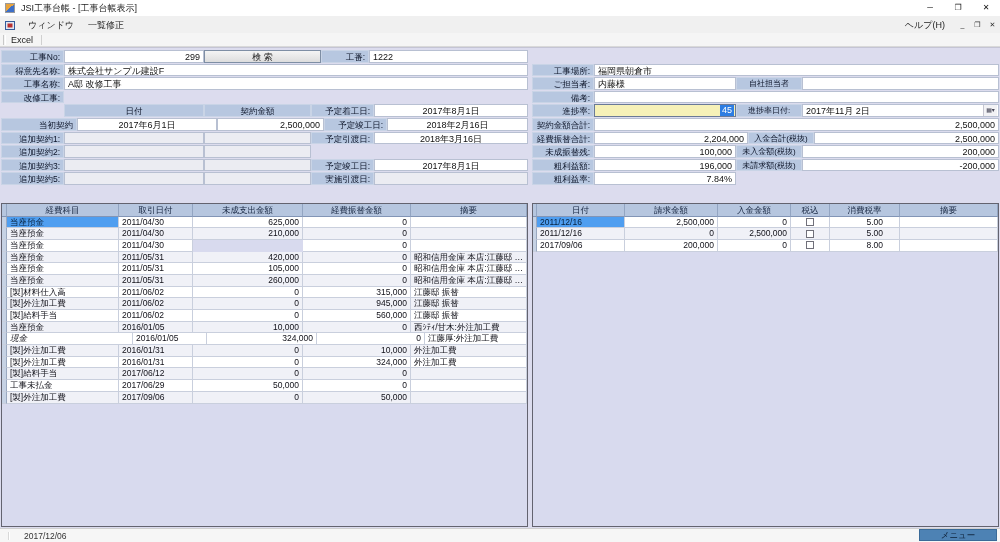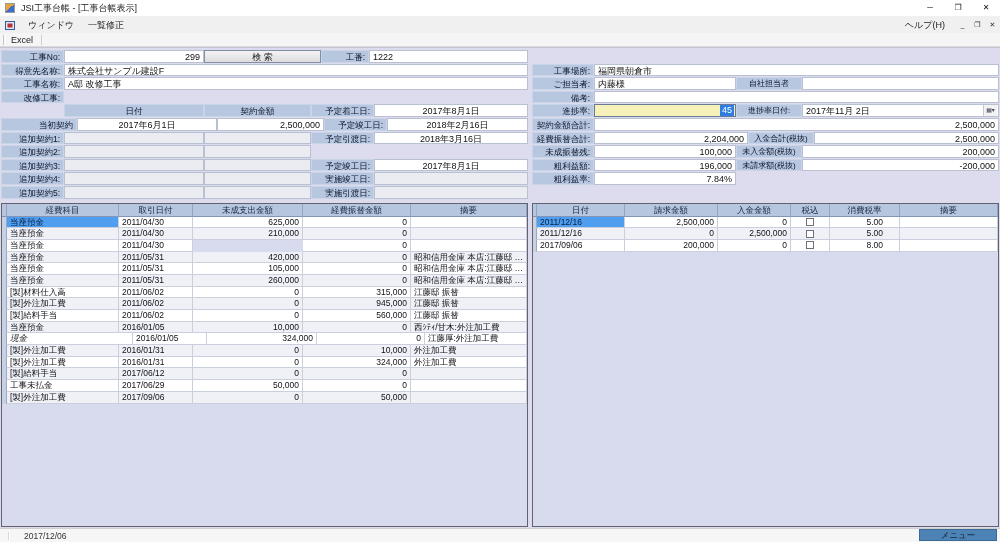--- a/index.html
+++ b/index.html
@@ -147,27 +147,20 @@
       <span class="c blank grow"></span>
     </div>
     <div class="frow">
       <span class="c lab" style="width:63px">追加契約3:</span>
       <span class="c inp dis" style="width:140px"></span>
       <span class="c inp dis" style="width:107px"></span>
       <span class="c lab" style="width:63px">予定竣工日:</span>
       <span class="c inp ctr grow">2017年8月1日</span>
     </div>
     <div class="frow">
-      <span class="c lab" style="width:63px">追加契約4:</span>
-      <span class="c inp dis" style="width:140px"></span>
-      <span class="c inp dis" style="width:107px"></span>
-      <span class="c lab" style="width:63px">実施竣工日:</span>
-      <span class="c inp dis grow"></span>
-    </div>
-    <div class="frow">
       <span class="c lab" style="width:63px">追加契約5:</span>
       <span class="c inp dis" style="width:140px"></span>
       <span class="c inp dis" style="width:107px"></span>
       <span class="c lab" style="width:63px">実施引渡日:</span>
       <span class="c inp dis grow"></span>
     </div>
     <div class="tblwrap" id="expense-table">
         <div class="trow hd">
           <div class="tcell selcol" style="width: 5px;"></div>
           <div class="tcell" style="width: 112px;">経費科目</div>

